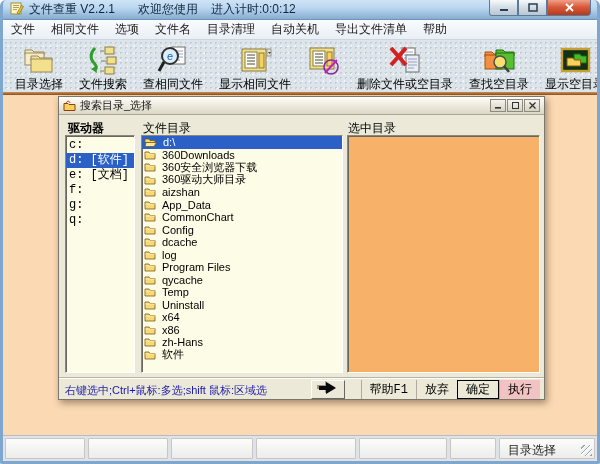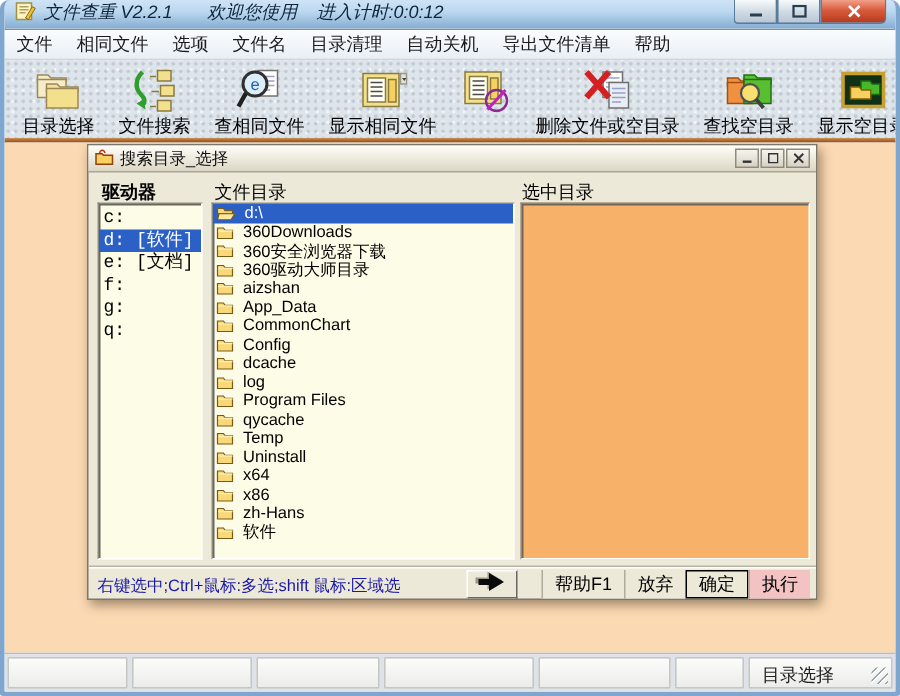--- a/index.html
+++ b/index.html
@@ -7,22 +7,22 @@
     --list-bg:#fdfce6; --client-bg:#fbd9b3; --panel-orange:#f7b169;
     --exec-pink:#f3c3c3; --dialog-bg:#ece9d8;
   }
   *{box-sizing:border-box;margin:0;padding:0;font-family:"Liberation Sans",sans-serif;}
   body{width:600px;height:464px;overflow:hidden;background:#fff;}
   .win{position:relative;width:600px;height:464px;border:3px solid #7fa6cf;border-top:none;
        border-radius:6px 6px 2px 2px;display:flex;flex-direction:column;overflow:hidden;
        box-shadow:inset 0 0 0 1px #a9c6e2;}
   
   .titlebar{height:20px;flex:0 0 20px;background:linear-gradient(#cfe3f6,var(--titlebar1) 40%,var(--titlebar2));
-            border-radius:4px 4px 0 0;display:flex;align-items:flex-start;padding:0 6px;position:relative;
-            border-bottom:1px solid #6f94b8;font-style:italic;}
+            border-radius:4px 4px 0 0;display:flex;align-items:center;padding:0 6px;position:relative;
+            border-bottom:1px solid #6f94b8;}
   .titlebar .t-text{font-size:12px;color:#10253c;margin-left:5px;white-space:pre;}
   .t-gap{width:18px;}
   .winctrls{position:absolute;top:0;right:6px;display:flex;}
   .ctrl{width:29px;height:16px;background:linear-gradient(#f7fafc,#cfd9e2 55%,#b9c7d3);
         border:1px solid #5a7a9a;border-top:none;display:flex;align-items:center;justify-content:center;}
   .ctrl.first{border-radius:0 0 0 3px;}
   .ctrl.close{width:44px;background:linear-gradient(#f0a088,#d95b3c 45%,#b83a1e);border-radius:0 0 4px 0;}
   
   .menubar{height:29px;flex:0 0 17px;display:flex;align-items:center;
            background:linear-gradient(#fafcfe,#e9eff5);border-bottom:1px solid #cdd6de;}
@@ -60,21 +60,21 @@
         font-family:"Liberation Mono",monospace;font-size:11px;color:#000;white-space:pre;}
   .frow svg{margin-right:3px;flex:0 0 auto;}
   .frow.sel{background:var(--selection);color:#fff;}
   .dlg-footer{position:absolute;left:0;right:0;top:280px;height:23px;border-top:1px solid #b8b4a4;
               box-shadow:inset 0 1px 0 #fff;}
   .hint{position:absolute;left:6px;top:5px;font-size:11px;color:#1a18a8;white-space:nowrap;}
   .arrow-btn{position:absolute;left:252px;top:2px;width:34px;height:19px;background:var(--dialog-bg);
              border:1px solid;border-color:#fff #6a675e #6a675e #fff;display:flex;align-items:center;justify-content:center;}
   .btn-group{position:absolute;right:4px;top:2px;height:19px;display:flex;}
   .dbtn{display:flex;align-items:center;justify-content:center;padding:0 8px;font-size:12px;color:#000;
-        border-left:1px solid #b0ac9c;background:var(--dialog-bg);white-space:nowrap;}
+        border-left:1px solid #b0ac9c;background:var(--dialog-bg);white-space:nowrap;font-family:Liberation Mono, monospace;}
   .dbtn.default{border:1px solid #000;}
   .dbtn.accent{background:var(--exec-pink);border-left:1px solid #b0ac9c;}
   
   .statusbar{height:26px;flex:0 0 26px;background:#dfe2e6;border-top:1px solid #b8bcc2;
              display:flex;gap:3px;padding:2px 2px;}
   .spanel{background:linear-gradient(#fcfcfb,#ececea);border:1px solid #c6c6c2;border-radius:1px;}
   .spanel.active{flex:1;position:relative;font-size:12px;color:#222;padding:3px 0 0 8px;}
   .grip{position:absolute;right:2px;bottom:2px;width:11px;height:11px;
         background:repeating-linear-gradient(135deg,transparent 0 2px,#9aa4ac 2px 3px,#fff 3px 4px);}
 </style>

